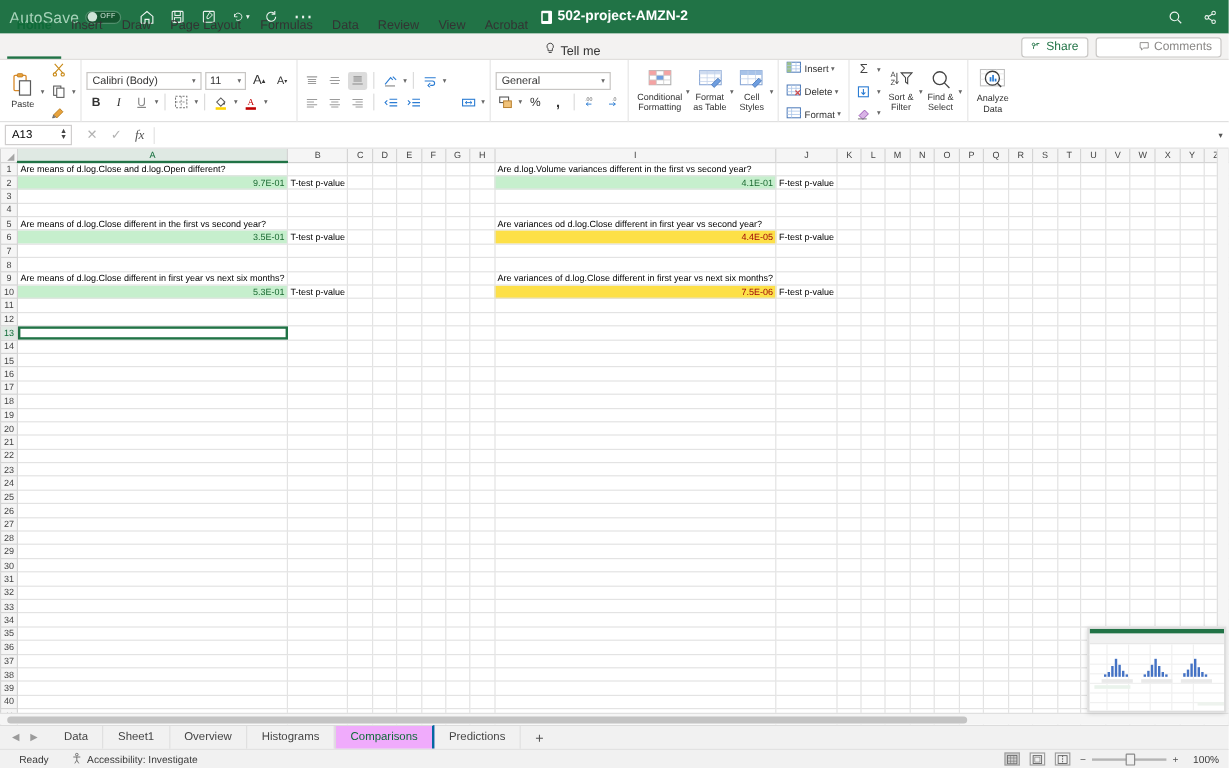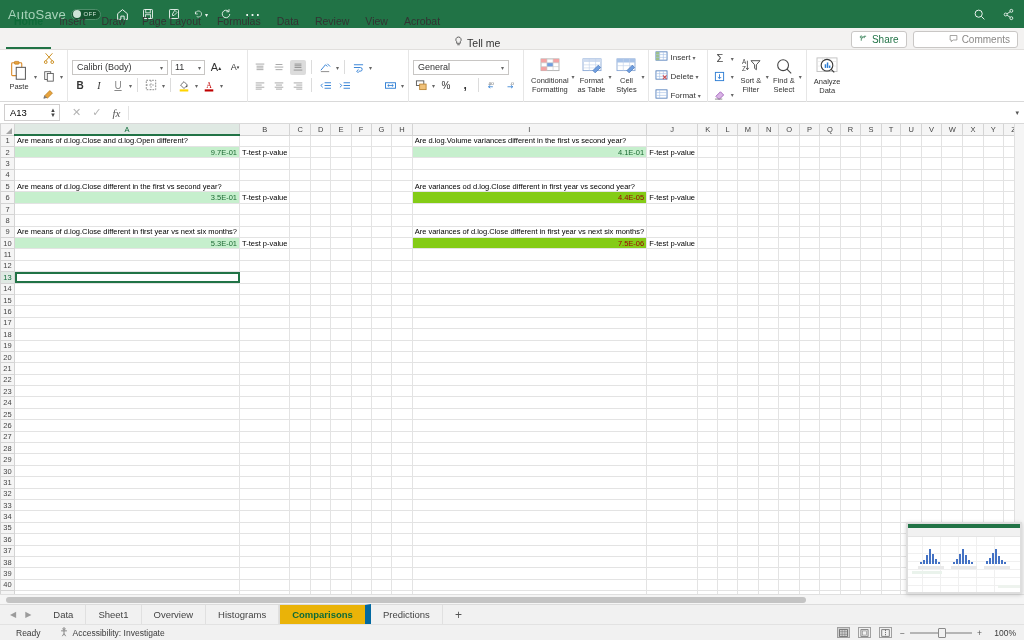--- a/index.html
+++ b/index.html
@@ -120,21 +120,21 @@
   td.rowhead {
     width: 20px; height: 11.4px; background: #f5f5f5; border: 1px solid #d4d4d4;
     font-size: 7.5px; color: #444; text-align: center; vertical-align: middle;
   }
   td.cell {
     height: 11.4px; border-right: 1px solid #e3e3e3; border-bottom: 1px solid #e3e3e3;
     font-size: 7.5px; color: #000; padding: 0 2px; vertical-align: middle;
     white-space: nowrap; overflow: visible;
   }
   td.cell.green { background: #c6efcd; color: #1c6b33; text-align: right; }
-  td.cell.pink  { background: #84cc16; color: #9c0006; text-align: right; }
+  td.cell.pink  { background: #fde047; color: #9c0006; text-align: right; }
   td.cell.qtext { overflow: visible; position: relative; z-index: 2; }
   th.selcol { background: #dfe9e3 !important; color: #0e6b38 !important; border-bottom: 2px solid #217346 !important; }
   td.selrow { background: #dfe9e3 !important; color: #0e6b38 !important; }
   td.active-cell { outline: 2px solid #217346; outline-offset: -2px; }
 
   
   .hscroll {
     position: absolute; left: 0; right: 0; bottom: 0; height: 10px; background: #f5f5f5;
     border-top: 1px solid #e0e0e0; display: flex; align-items: center;
   }
@@ -161,21 +161,21 @@
   
   .sheetbar {
     height: 20px; background: #f1f1f1; border-top: 1px solid #dcdcdc;
     display: flex; align-items: stretch; flex: 0 0 20px; font-size: 9.5px;
   }
   .navarrows { display: flex; align-items: center; gap: 9px; padding: 0 10px; color: #9b9b9b; font-size: 8px; }
   .stab {
     padding: 0 12px; display: flex; align-items: center; color: #444;
     border-right: 1px solid #e0e0e0; cursor: default;
   }
-  .stab.active { background: #eab308; color: #0e6b38; font-weight: bold; border-top: 1px solid #dcdcdc; border-left: 1px solid #dcdcdc; border-right: 6px solid #0369a1; margin-top: -1px; }
+  .stab.active { background: #f0abfc; color: #0e6b38; font-weight: normal; border-top: 1px solid #dcdcdc; border-left: 1px solid #dcdcdc; border-right: 2px solid #0369a1; margin-top: -1px; }
   .addsheet { padding: 0 12px; display: flex; align-items: center; color: #555; font-size: 12px; }
 
   
   .statusbar {
     height: 16px; background: #f1f1f1; border-top: 1px solid #e2e2e2;
     display: flex; align-items: center; flex: 0 0 16px; font-size: 8.5px; color: #3a3a3a;
   }
   .st-ready { margin-left: 16px; }
   .st-acc { margin-left: 18px; display: flex; align-items: center; gap: 4px; }
   .st-right { margin-left: auto; display: flex; align-items: center; gap: 8px; margin-right: 8px; }
@@ -223,20 +223,24 @@
         </svg>
       <span style="font-size:6px;margin-left:1px;">▾</span>
     </span>
     <span class="tb-icon">
       <svg width="12" height="12" viewBox="0 0 16 16">
           <path d="M13 8a5 5 0 1 1-1.5-3.6" fill="none" stroke="#fff" stroke-width="1.2"></path>
           <path d="M12 1.5V5h-3.5" fill="none" stroke="#fff" stroke-width="1.2"></path>
         </svg>
     </span>
     <span class="tb-icon">⋯</span>
+  </div>
+  <div class="tb-title">
+    <span class="fileglyph"></span>
+    <span>502-project-AMZN-2</span>
   </div>
   <div class="tb-right">
     <span class="tb-icon">
       <svg width="13" height="13" viewBox="0 0 16 16">
           <circle cx="7" cy="7" r="4.4" fill="none" stroke="#fff" stroke-width="1.2"></circle>
           <path d="M10.3 10.3L14 14" stroke="#fff" stroke-width="1.2"></path>
         </svg>
     </span>
     <span class="tb-icon">
       <svg width="13" height="13" viewBox="0 0 16 16">

